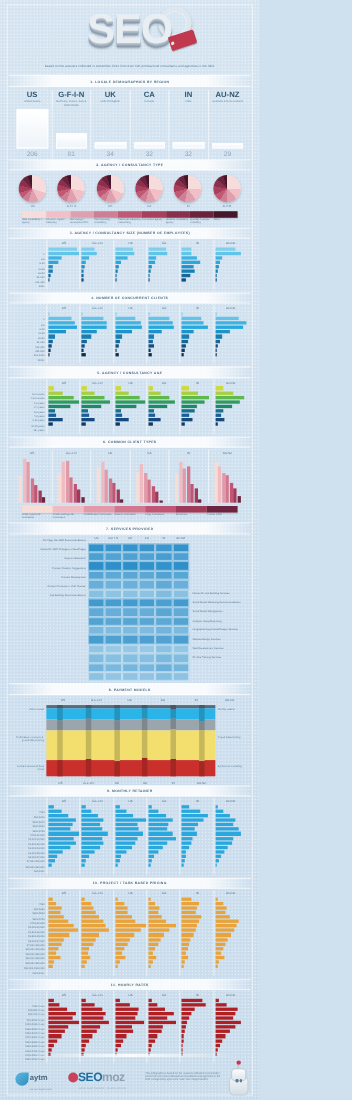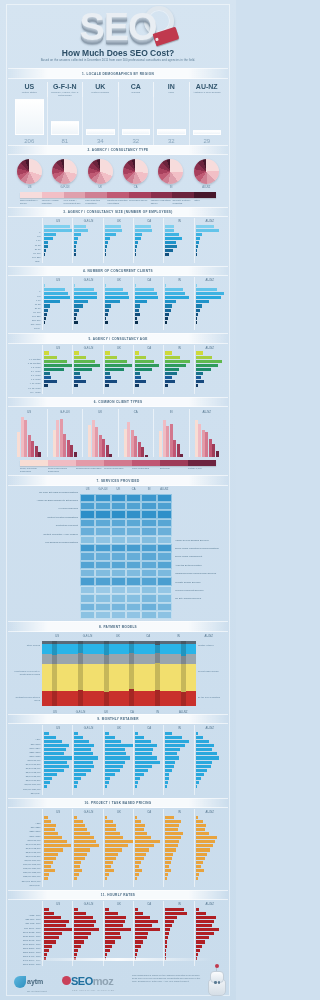--- a/index.html
+++ b/index.html
@@ -166,21 +166,20 @@
 </head>
 <body>
 
 <div class="page">
   <div class="frame"></div>
 
   <div class="hdr">
     <div class="glass"></div>
     <div class="seo-word">SEO</div>
     <div class="tag"></div>
-    <div class="subtitle">How Much Does SEO Cost?</div>
     <div class="sub2">Based on the answers collected in December 2011 from over 500 professional consultants and agencies in the field.</div>
   </div>
 
   <div class="sec">
     <div class="sec-title">1. Locale Demographics by Region</div>
     <div class="regions" id="regionHead">
         <div class="reg">
           <div class="code">US</div>
           <div class="full">United States</div>
         </div>

